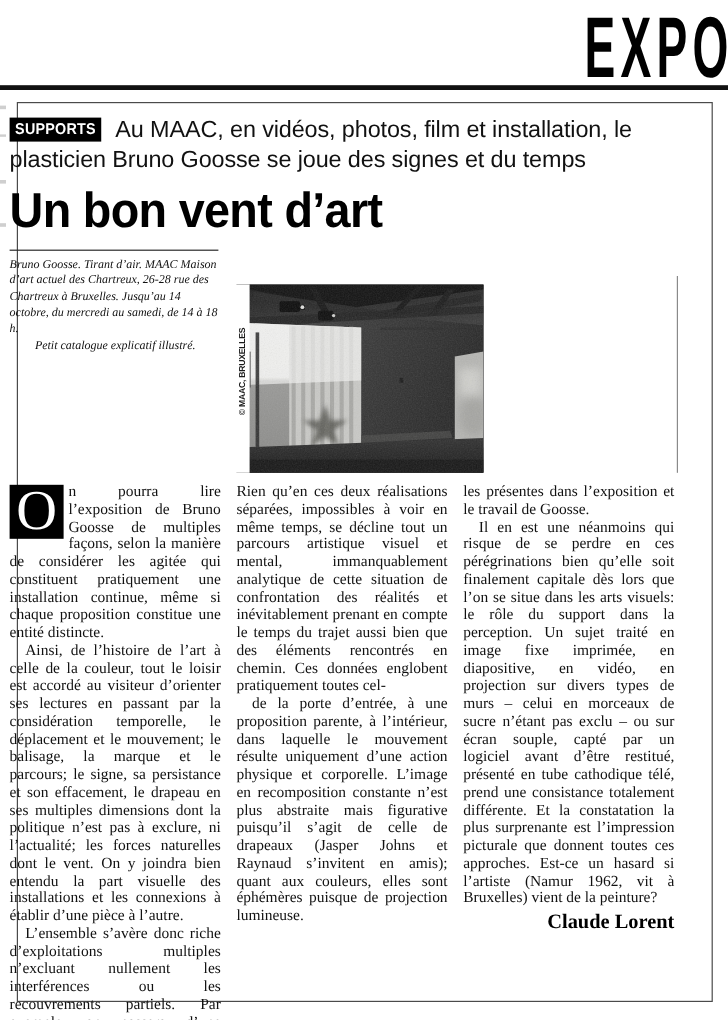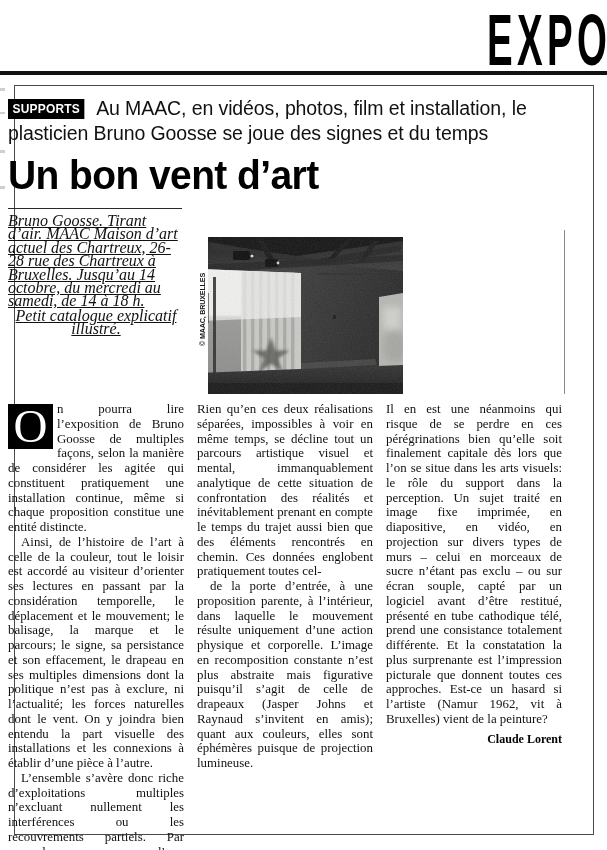--- a/index.html
+++ b/index.html
@@ -134,24 +134,23 @@
   .infoblock-rule {
     width: 174px;
     height: 1px;
     background: #2a2a2a;
     margin-bottom: 5px;
   }
   .infoblock p {
     margin: 0;
     font-family: "Liberation Serif", serif;
     font-style: italic;
-    font-size: 16px;
+    font-size: 10px;
     line-height: 13.4px;
     color: #111;
-    text-decoration: underline;
   }
   .infoblock p.second { margin-top: 1px; text-align: center; }
 
   .photo-wrap {
     position: absolute;
     left: 189px;
     top: 29px;
     width: 206px;
     height: 157px;
   }
@@ -252,21 +251,21 @@
     overflow: hidden;
   }
 
   .col.first p.lead { text-indent: 0; }
 
   .byline {
     margin-top: 5px;
     text-align: right;
     font-family: "Liberation Serif", serif;
     font-weight: 700;
-    font-size: 12px;
+    font-size: 17px;
     line-height: 14px;
     color: #000;
   }
 </style>
 </head>
 <body>
 
 <div class="edge-tick t1"></div>
 <div class="edge-tick t2"></div>
 <div class="edge-tick t3"></div>
@@ -404,18 +403,19 @@
       <p>Ainsi, de l’histoire de l’art à celle de la couleur, tout le loisir est accordé au visiteur d’orienter ses lectures en passant par la considération temporelle, le déplacement et le mouvement; le balisage, la marque et le parcours; le signe, sa persistance et son effacement, le drapeau en ses multiples dimensions dont la politique n’est pas à exclure, ni l’actualité; les forces naturelles dont le vent. On y joindra bien entendu la part visuelle des installations et les connexions à établir d’une pièce à l’autre.</p>
       <p>L’ensemble s’avère donc riche d’exploitations multiples n’excluant nullement les interférences ou les recouvrements partiels. Par exemple, on passera d’une barrière souple, colorée, agitée par le vent, “pénétrable” (à la Soto)</p>
     </div>
 
     <div class="col">
       <p>Rien qu’en ces deux réalisations séparées, impossibles à voir en même temps, se décline tout un parcours artistique visuel et mental, immanquablement analytique de cette situation de confrontation des réalités et inévitablement prenant en compte le temps du trajet aussi bien que des éléments rencontrés en chemin. Ces données englobent pratiquement toutes cel-</p>
       <p>de la porte d’entrée, à une proposition parente, à l’intérieur, dans laquelle le mouvement résulte uniquement d’une action physique et corporelle. L’image en recomposition constante n’est plus abstraite mais figurative puisqu’il s’agit de celle de drapeaux (Jasper Johns et Raynaud s’invitent en amis); quant aux couleurs, elles sont éphémères puisque de projection lumineuse.</p>
     </div>
 
     <div class="col">
+      <p>les présentes dans l’exposition et le travail de Goosse.</p>
       <p>Il en est une néanmoins qui risque de se perdre en ces pérégrinations bien qu’elle soit finalement capitale dès lors que l’on se situe dans les arts visuels: le rôle du support dans la perception. Un sujet traité en image fixe imprimée, en diapositive, en vidéo, en projection sur divers types de murs – celui en morceaux de sucre n’étant pas exclu – ou sur écran souple, capté par un logiciel avant d’être restitué, présenté en tube cathodique télé, prend une consistance totalement différente. Et la constatation la plus surprenante est l’impression picturale que donnent toutes ces approches. Est-ce un hasard si l’artiste (Namur 1962, vit à Bruxelles) vient de la peinture?</p>
       <div class="byline">Claude Lorent</div>
     </div>
 
   </div>
 </div>
 
 </body></html>

